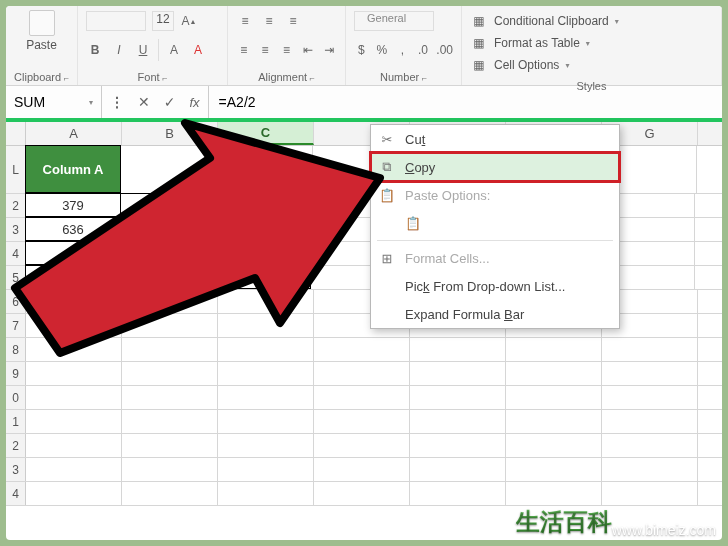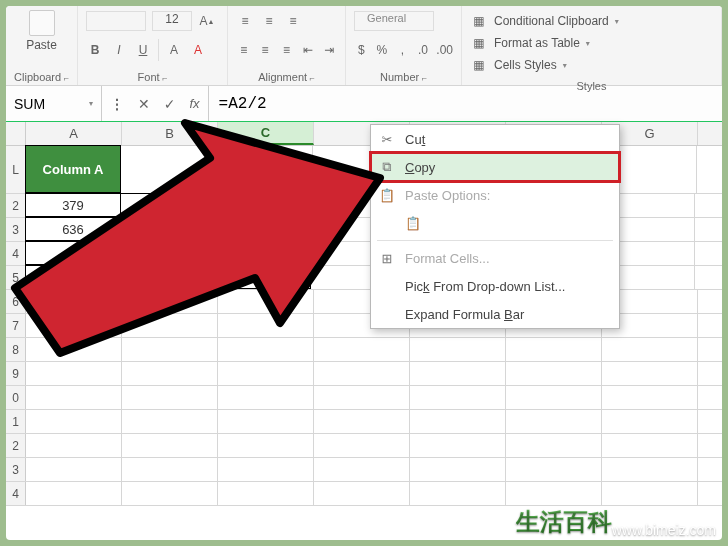--- a/index.html
+++ b/index.html
@@ -14,27 +14,27 @@
   .sep { width: 1px; height: 22px; background: #ddd; }
   .btn-icon { width: 18px; height: 18px; display: inline-flex; align-items: center; justify-content: center; color: #666; font-size: 12px; }
   .small-caret { font-size: 8px; color: #888; }
   .paste-block { display:flex; flex-direction:column; align-items:center; padding:0 6px;justify-content:center; }
   .paste-icon { width:26px; height:26px; border:1px solid #ccc; border-radius:2px; margin-bottom:2px; background:#fafafa; }
 
   
   .launcher { font-size: 9px; color: #777; align-self: flex-end; }
 
   
-  .formula-bar { display: flex; align-items: center; height: 36px; border-bottom: 1px solid #22c55e; background:#fdfdfd; font-size: 14px; color:#444; }
+  .formula-bar { display: flex; align-items: center; height: 36px; border-bottom: 4px solid #22c55e; background:#fdfdfd; font-size: 14px; color:#444; }
   .name-box { width: 96px; padding: 0 8px; border-right: 1px solid #ccc; height: 100%; display:flex; align-items:center; justify-content:space-between; }
   .name-box input { width: 64px; border:none; font-size:14px; background:transparent; outline:none; }
   .fb-btns { display:flex; align-items:center; padding: 0 8px; gap: 14px; height:100%; border-right:1px solid #ccc; }
   .fb-btn { color:#666; font-size:14px; }
   .fx-label { font-style: italic; font-size:13px; }
-  .formula-input { flex:1; padding:0 10px; font-size:16px; border:none; outline:none; background:transparent;font-family:Liberation Mono, monospace; }
+  .formula-input { flex:1; padding:0 10px; font-size:14px; border:none; outline:none; background:transparent; }
 
   
   .grid-wrap { position:relative; height: calc(100% - 80px - 36px); overflow:hidden; }
   .grid-head { display:flex; height:24px; background:#f3f3f3; border-bottom:1px solid #ccc; font-size:13px; color:#555; }
   .rowhdr-col { width: 20px; border-right:1px solid #ccc; background:#f3f3f3; }
   .col-head { width: 96px; border-right:1px solid #d6d6d6; display:flex; align-items:center; justify-content:center; }
   .col-head.sel { background:#d5efd5; font-weight:bold; color:#2a6a2a; border-bottom:2px solid #2a8a2a; }
   .grid-body { position:relative; }
   .grid-row { display:flex; height:24px; border-bottom:1px solid #d6d6d6; }
   .row-head { width:20px; border-right:1px solid #ccc; background:#f3f3f3; display:flex; align-items:center; justify-content:center; font-size:12px; color:#555; }
@@ -72,21 +72,21 @@
       <div class="paste-block">
         <div class="paste-icon"></div>
         <span>Paste</span>
       </div>
       <div class="ribbon-group-title"><span>Clipboard</span><span class="launcher"> ⌐</span></div>
     </div>
 
     <div class="ribbon-group" style="width:150px">
       <div class="ribbon-row">
         <span style="width:60px;border:1px solid #ddd;height:20px"></span>
-        <span style="width:40px;border:1px solid #ddd;height:20px;text-align:center">12</span>
+        <span style="width:22px;border:1px solid #ddd;height:20px;text-align:center">12</span>
         <span class="btn-icon">A<sup style="font-size:7px">▲</sup></span>
       </div>
       <div class="ribbon-row">
         <b class="btn-icon">B</b>
         <i class="btn-icon">I</i>
         <span class="btn-icon" style="text-decoration:underline">U</span>
         <div class="sep"></div>
         <span class="btn-icon">A</span>
         <span class="btn-icon" style="color:#d33">A</span>
       </div>
@@ -129,21 +129,21 @@
         <span>Conditional Clipboard</span>
         <span class="small-caret">▾</span>
       </div>
       <div class="ribbon-row">
         <span class="btn-icon">▦</span>
         <span>Format as Table</span>
         <span class="small-caret">▾</span>
       </div>
       <div class="ribbon-row">
         <span class="btn-icon">▦</span>
-        <span>Cells Styles</span>
+        <span>Cell Options</span>
         <span class="small-caret">▾</span>
       </div>
       <div class="ribbon-group-title"><span>Styles</span></div>
     </div>
   </div>
 
   <div class="formula-bar">
     <div class="name-box">
       <input value="SUM" style="">
       <span class="small-caret">▾</span>

